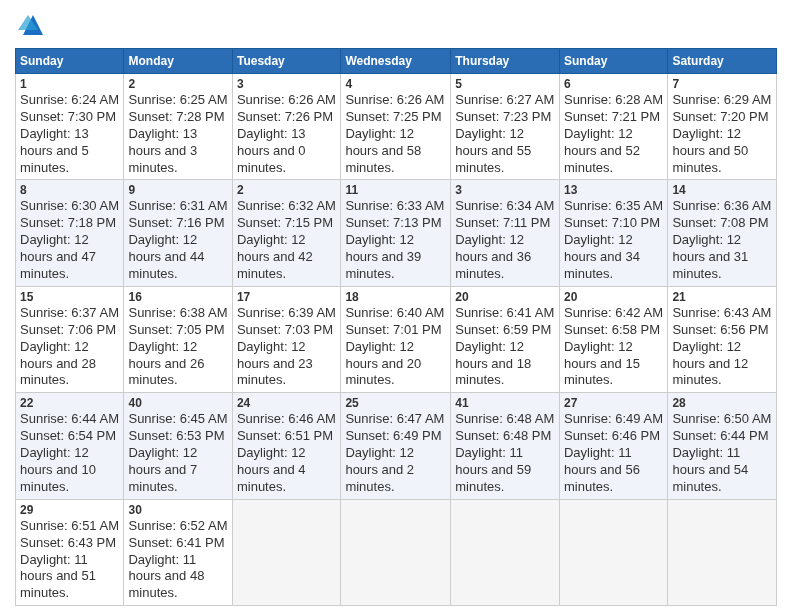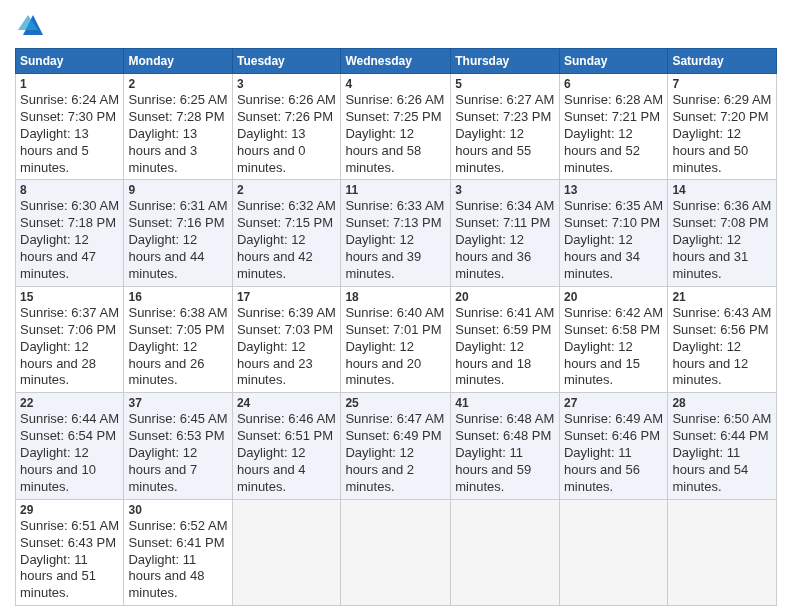--- a/index.html
+++ b/index.html
@@ -315,21 +315,21 @@
         <tr>
           <td class="row-shade">
           <span class="day-num">22</span>
           <div class="cell-text">
             Sunrise: 6:44 AM<br>
             Sunset: 6:54 PM<br>
             Daylight: 12 hours and 10 minutes.
           </div>
         </td>
           <td class="row-shade">
-          <span class="day-num">37</span>
+          <span class="day-num">40</span>
           <div class="cell-text">
             Sunrise: 6:45 AM<br>
             Sunset: 6:53 PM<br>
             Daylight: 12 hours and 7 minutes.
           </div>
         </td>
           <td class="row-shade">
           <span class="day-num">24</span>
           <div class="cell-text">
             Sunrise: 6:46 AM<br>

